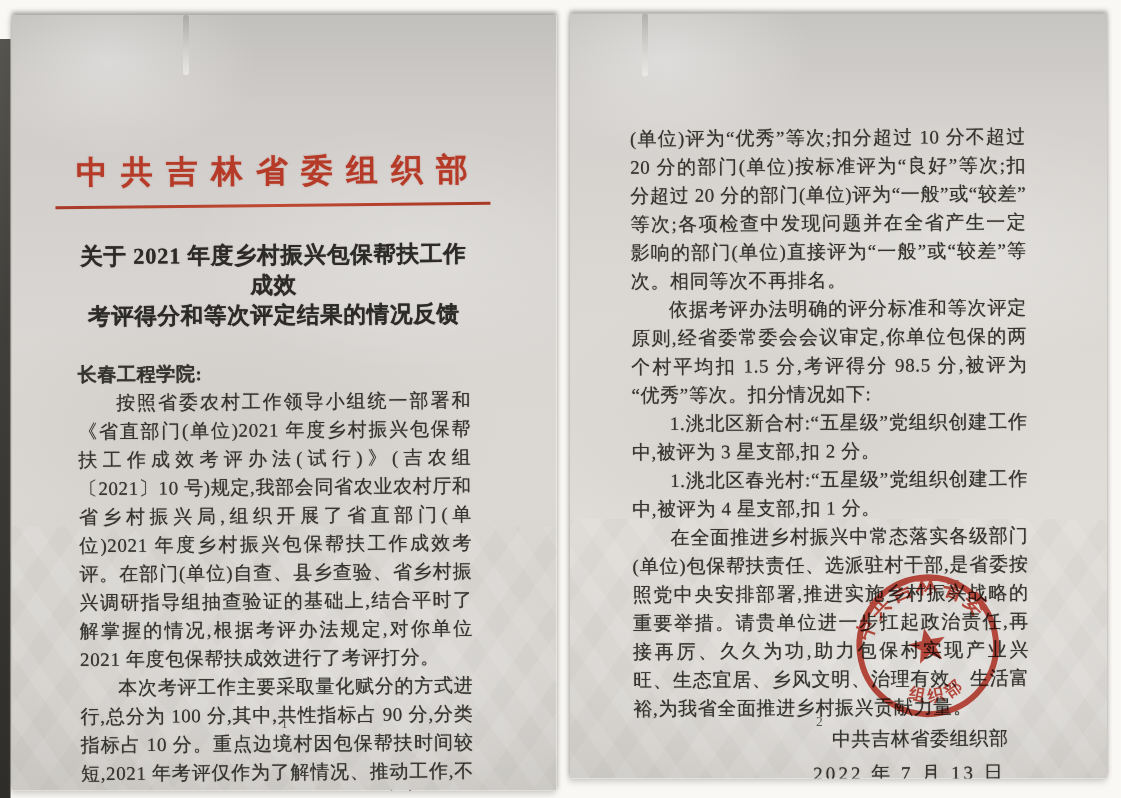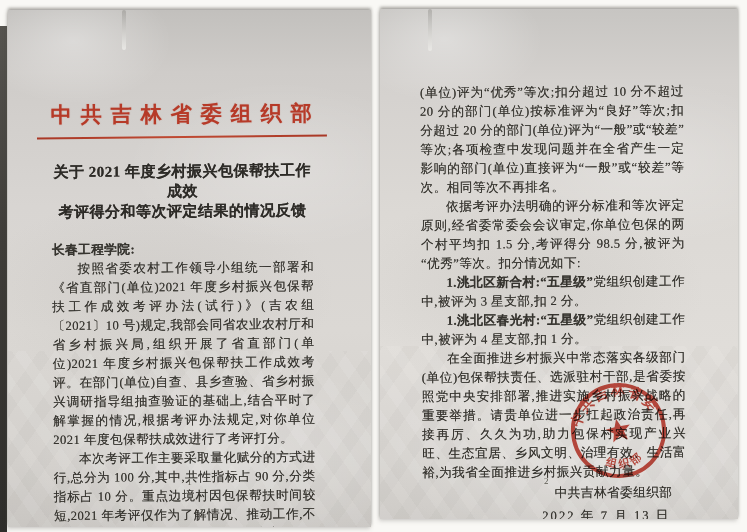--- a/index.html
+++ b/index.html
@@ -51,21 +51,21 @@
 
   .doc-title { margin-top:23px; text-align:center; font-weight:bold; color:#2d2b27;
                font-size:15px; line-height:20px; letter-spacing:.5px;
                text-shadow:0 0 .6px rgba(45,43,39,.8); }
 
   .bodytext { font-size:12.7px; line-height:19px; letter-spacing:.4px;
               text-align:justify; text-shadow:0 0 .6px rgba(54,52,47,.7); }
   .salutation { margin-top:19px; font-weight:600; }
   .para { text-indent:2em; }
   .noindent { text-indent:0; }
-  .b { font-weight:bold; }
+  .b { font-weight:normal; }
 
   .sig-block { margin-top:2px; text-align:right; padding-right:14px; position:relative; z-index:2; }
   .sig-date { letter-spacing:2px; margin-top:4px; padding-right:2px; }
 
   .pagenum { position:absolute; left:0; right:0; bottom:40px; text-align:center;
              font-size:9px; color:#5a584f; }
   .page-2 .pagenum { bottom:33px; text-align:left; padding-left:164px; }
 
   .seal { position:absolute; left:189px; top:372px; width:99px; height:99px; z-index:3;
           mix-blend-mode:multiply; opacity:.88; transform:rotate(-12deg); }

